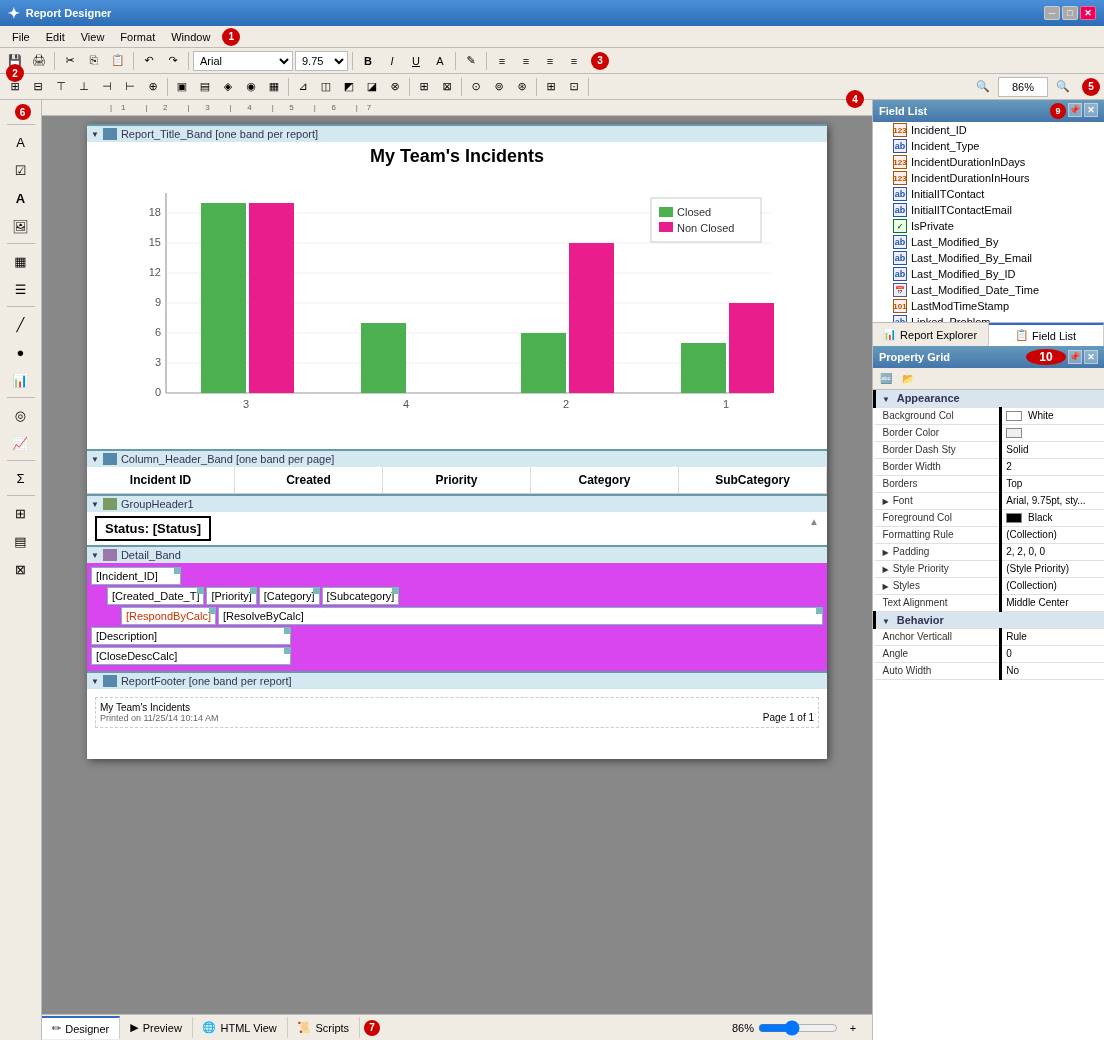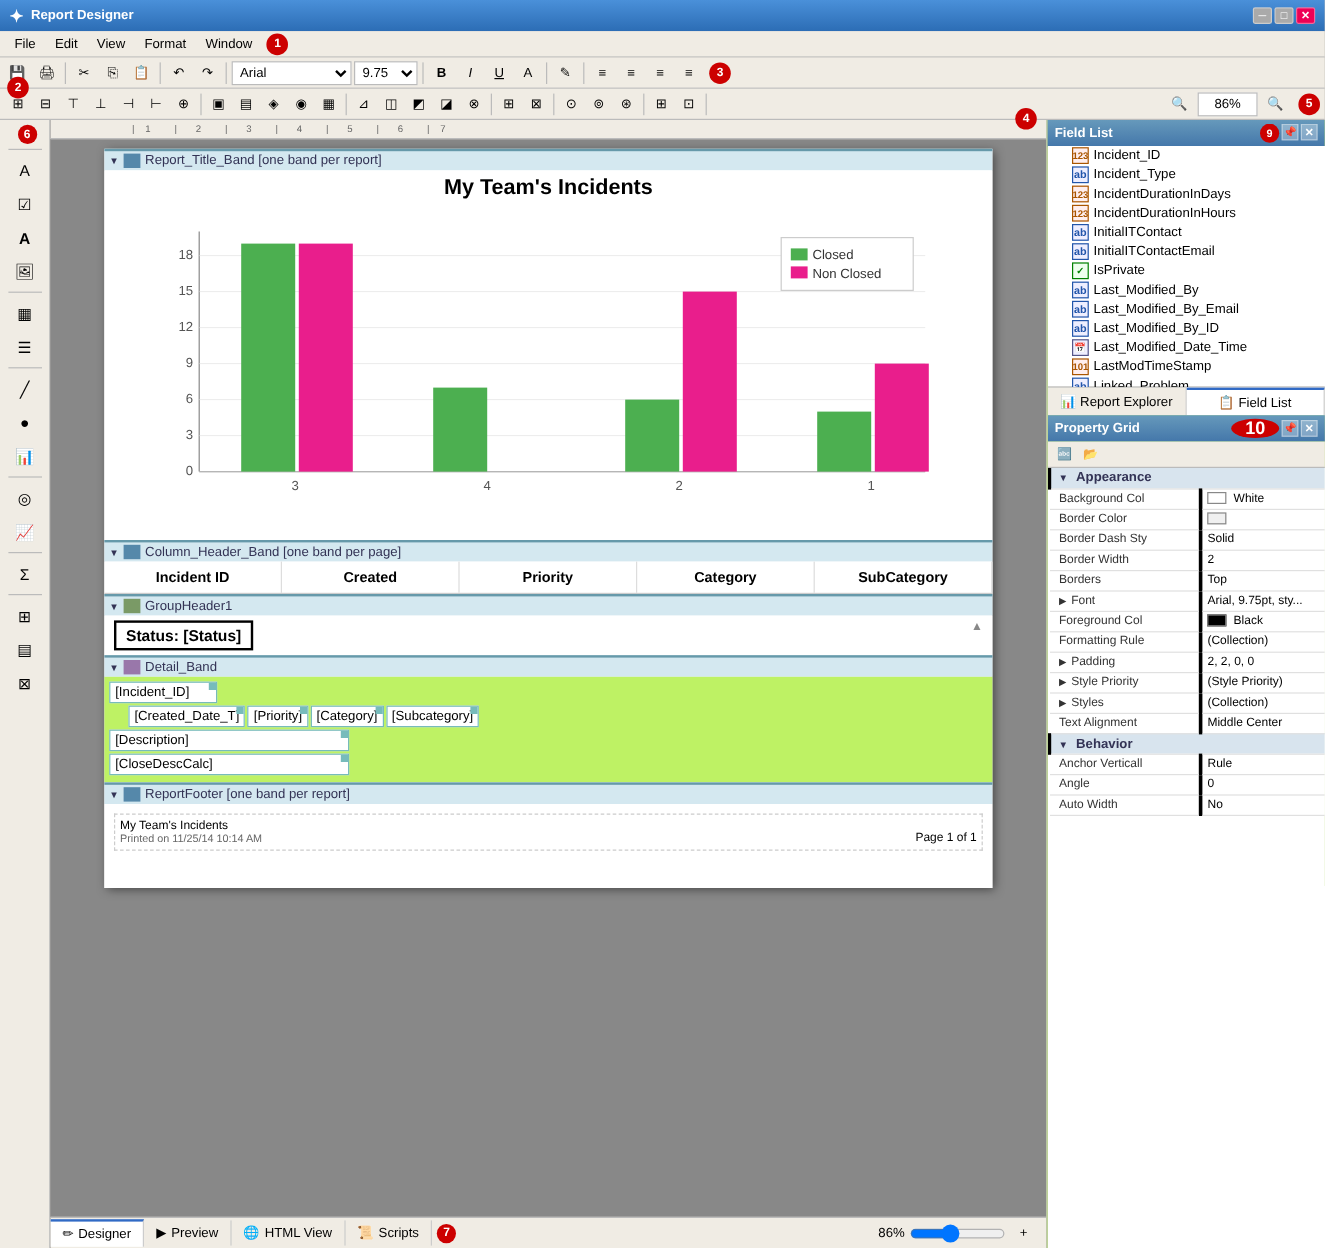--- a/index.html
+++ b/index.html
@@ -287,21 +287,21 @@
         <div style="background:white; padding:4px 8px;">
           <div class="status-box">Status:  [Status]</div>
           <span style="float:right; font-size:10px; color:#888;">▲</span>
         </div>
 
         <div class="band-header">
           <span class="band-arrow">▼</span>
           <div style="width:14px;height:12px;background:#9977aa;margin-right:4px;display:inline-block;"></div>
           <span>Detail_Band</span>
         </div>
-        <div style="background:#bef264; padding:4px;">
+        <div style="background:#d946ef; padding:4px;">
 
           <div style="display:flex; gap:2px; margin-bottom:2px; align-items:center;">
             <div class="detail-field" style="width:90px;">
               <span>[Incident_ID]</span>
               <div class="field-handle"></div>
             </div>
           </div>
 
           <div style="display:flex; gap:2px; margin-bottom:2px; align-items:center; padding-left:16px;">
             <div class="detail-field">
@@ -315,20 +315,30 @@
             <div class="detail-field">
               <span>[Category]</span>
               <div class="field-handle"></div>
             </div>
             <div class="detail-field">
               <span>[Subcategory]</span>
               <div class="field-handle"></div>
             </div>
           </div>
 
+          <div style="display:flex; gap:2px; margin-bottom:2px; align-items:center; padding-left:30px;">
+            <div class="detail-field" style="color:#cc3300;">
+              <span>[RespondByCalc]</span>
+              <div class="field-handle"></div>
+            </div>
+            <div class="detail-field" style="flex:1; margin-left:auto;">
+              <span>[ResolveByCalc]</span>
+              <div class="field-handle"></div>
+            </div>
+          </div>
 
           <div style="display:flex; margin-bottom:2px;">
             <div class="detail-field" style="width:200px;">
               <span>[Description]</span>
               <div class="field-handle"></div>
             </div>
           </div>
 
           <div style="display:flex; margin-bottom:2px;">
             <div class="detail-field" style="width:200px;">
@@ -459,21 +469,21 @@
           <span>📋</span>
           <span>Field List</span>
         </div>
       </div>
     </div>
 
     <div style="flex:1; display:flex; flex-direction:column; min-height:0;">
       <div class="prop-grid-header">
         <span>Property Grid</span>
         <div style="display:flex; align-items:center; gap:2px;">
-          <span class="circle-badge" style="width:40px;height:16px;font-size:15px;">10</span>
+          <span class="circle-badge" style="width:40px;height:16px;font-size:12px;">10</span>
           <div class="panel-header-btn">📌</div>
           <div class="panel-header-btn">✕</div>
         </div>
       </div>
       <div class="prop-toolbar">
         <div class="prop-tb-btn">🔤</div>
         <div class="prop-tb-btn">📂</div>
       </div>
       <div style="flex:1; overflow-y:auto; background:white;">
         <table class="prop-table">

